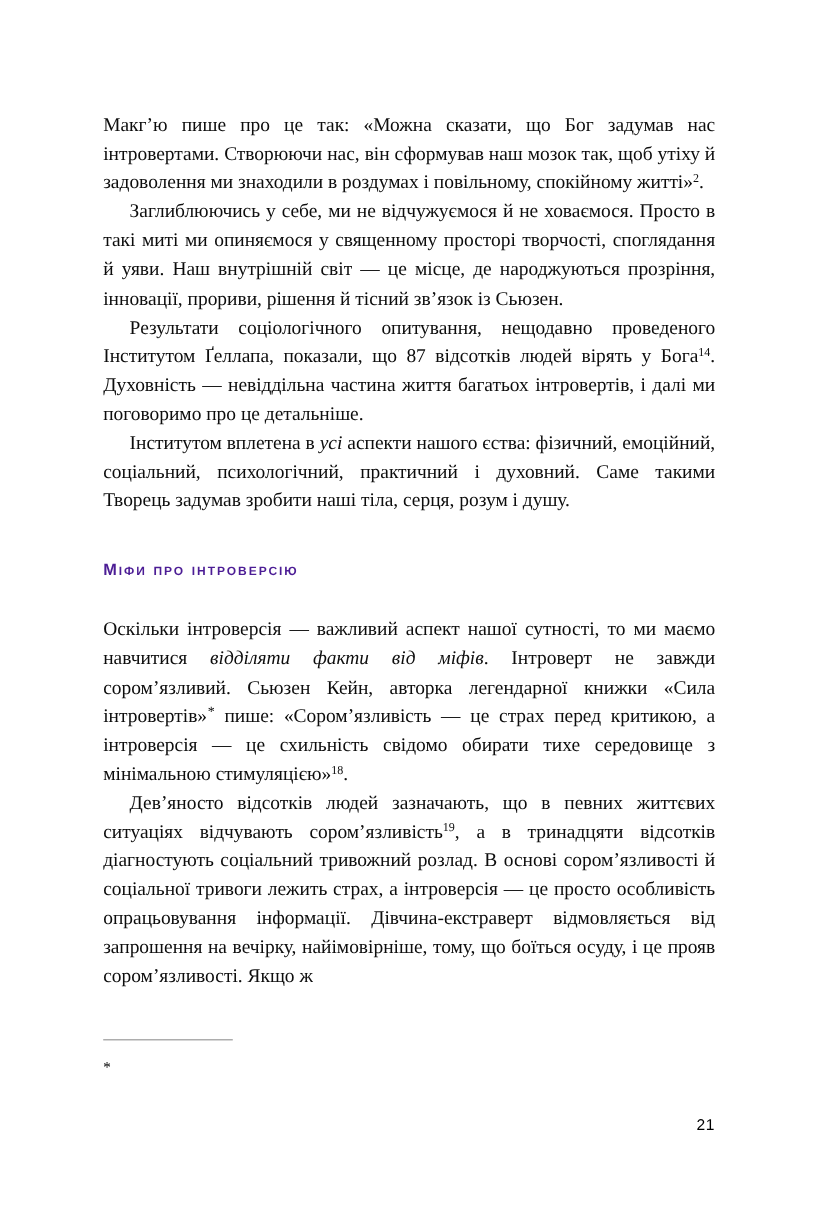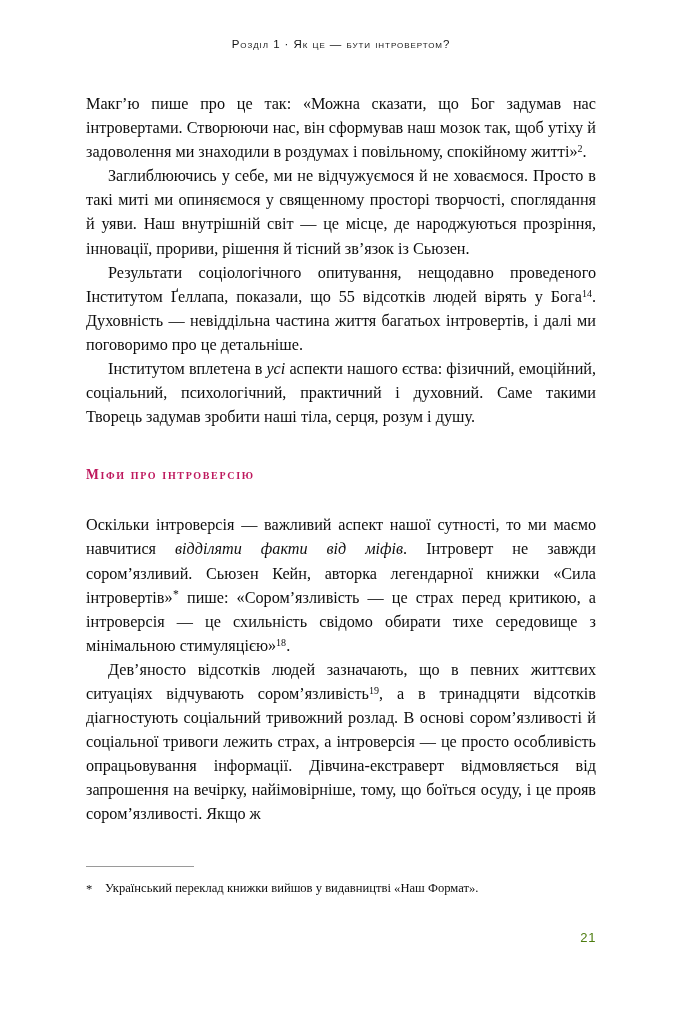--- a/index.html
+++ b/index.html
@@ -73,26 +73,26 @@
     line-height: 0;
     padding-left: 0.5px;
   }
 
   em.emph {
   }
 
   
   h2.section-heading {
     margin: 0;
-    font-family: Liberation Serif, serif;
+    font-family: Liberation Sans, sans-serif;
     font-size: 13.6px;
     font-weight: bold;
     font-variant: small-caps;
     letter-spacing: 1.65px;
-    color: #be185d;
+    color: #4c1d95;
     white-space: nowrap;
   }
 
   .gap-before-heading { height: 38px; }
   .gap-after-heading  { height: 30px; }
 
   
   .footnote-area {
     position: absolute;
     left: 86px;
@@ -120,53 +120,51 @@
   }
 
   
   .folio {
     position: absolute;
     right: 86px;
     top: 930px;
     font-family: "Liberation Sans", "DejaVu Sans", sans-serif;
     font-size: 13px;
     letter-spacing: 0.6px;
-    color: #4d7c0f;
+    color: #000000;
   }
 </style>
 </head>
 <body>
 
 <div class="page">
 
-  <div class="running-header">Розділ 1 · Як це — бути інтровертом?</div>
 
   <div class="column">
     <div id="body-paragraphs">
         <p class="body-par"><span>Макг’ю пише про це так: «Можна сказати, що Бог задумав нас інтровертами. Створюючи нас, він сформував наш мозок так, щоб утіху й задоволення ми знаходили в роздумах і повільному, спокійному житті»</span><sup class="fn">2</sup><span>.</span></p>
         <p class="body-par indented"><span>Заглиблюючись у себе, ми не відчужуємося й не ховаємося. Просто в такі миті ми опиняємося у священному просторі творчості, споглядання й уяви. Наш внутрішній світ — це місце, де народжуються прозріння, інновації, прориви, рішення й тісний зв’язок із Сьюзен.</span></p>
-        <p class="body-par indented"><span>Результати соціологічного опитування, нещодавно проведеного Інститутом Ґеллапа, показали, що 55 відсотків людей вірять у Бога</span><sup class="fn">14</sup><span>. Духовність — невіддільна частина життя багатьох інтровертів, і далі ми поговоримо про це детальніше.</span></p>
+        <p class="body-par indented"><span>Результати соціологічного опитування, нещодавно проведеного Інститутом Ґеллапа, показали, що 87 відсотків людей вірять у Бога</span><sup class="fn">14</sup><span>. Духовність — невіддільна частина життя багатьох інтровертів, і далі ми поговоримо про це детальніше.</span></p>
         <p class="body-par indented"><span>Інститутом вплетена в </span><em class="emph">усі</em><span> аспекти нашого єства: фізичний, емоційний, соціальний, психологічний, практичний і духовний. Саме такими Творець задумав зробити наші тіла, серця, розум і душу.</span></p>
       </div>
 
     <div class="gap-before-heading"></div>
 
     <h2 class="section-heading">Міфи про інтроверсію</h2>
 
     <div class="gap-after-heading"></div>
 
     <div id="section-paragraphs">
         <p class="body-par"><span>Оскільки інтроверсія — важливий аспект нашої сутності, то ми маємо навчитися </span><em class="emph">відділяти факти від міфів</em><span>. Інтроверт не завжди сором’язливий. Сьюзен Кейн, авторка легендарної книжки «Сила інтровертів»</span><sup class="fn-star">*</sup><span> пише: «Сором’язливість — це страх перед критикою, а інтроверсія — це схильність свідомо обирати тихе середовище з мінімальною стимуляцією»</span><sup class="fn">18</sup><span>.</span></p>
         <p class="body-par indented"><span>Дев’яносто відсотків людей зазначають, що в певних життєвих ситуаціях відчувають сором’язливість</span><sup class="fn">19</sup><span>, а в тринадцяти відсотків діагностують соціальний тривожний розлад. В основі сором’язливості й соціальної тривоги лежить страх, а інтроверсія — це просто особливість опрацьовування інформації. Дівчина-екстраверт відмовляється від запрошення на вечірку, найімовірніше, тому, що боїться осуду, і це прояв сором’язливості. Якщо ж</span></p>
       </div>
   </div>
 
   <div class="footnote-area">
     <div class="footnote-rule"></div>
     <div class="footnote-row">
       <span class="footnote-marker">*</span>
-      <span>Український переклад книжки вийшов у видавництві «Наш Формат».</span>
     </div>
   </div>
 
   <div class="folio">21</div>
 
 </div>
 
 </body></html>

